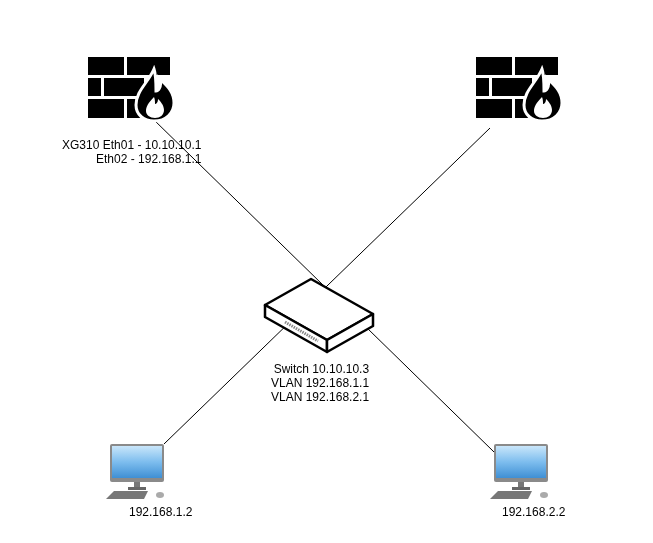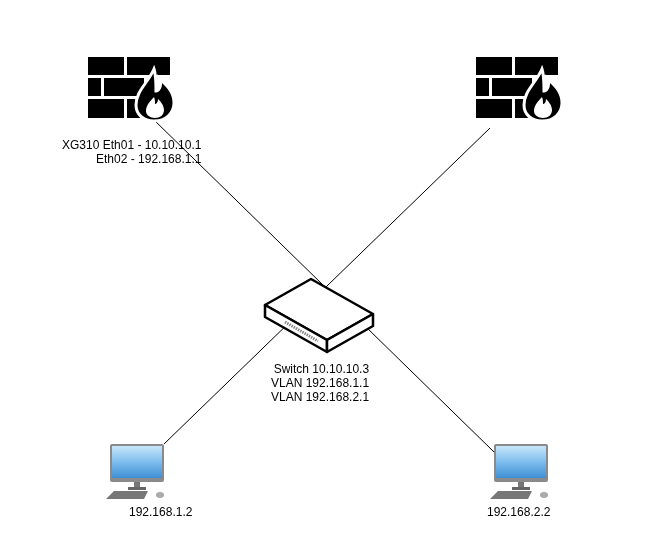--- a/index.html
+++ b/index.html
@@ -84,15 +84,15 @@
 <div class="label r" style="left:271px; top:362px;">
   <span class="line" style="text-align:right">Switch 10.10.10.3</span>
   <span class="line">VLAN 192.168.1.1</span>
   <span class="line">VLAN 192.168.2.1</span>
 </div>
 
 <div class="label" style="left:103px; top:505px;margin-left:26px;">
   <span class="line">192.168.1.2</span>
 </div>
 
-<div class="label" style="left:487px; top:505px;">
+<div class="label" style="left:502px; top:505px;">
   <span class="line">192.168.2.2</span>
 </div>
 
 </body></html>

